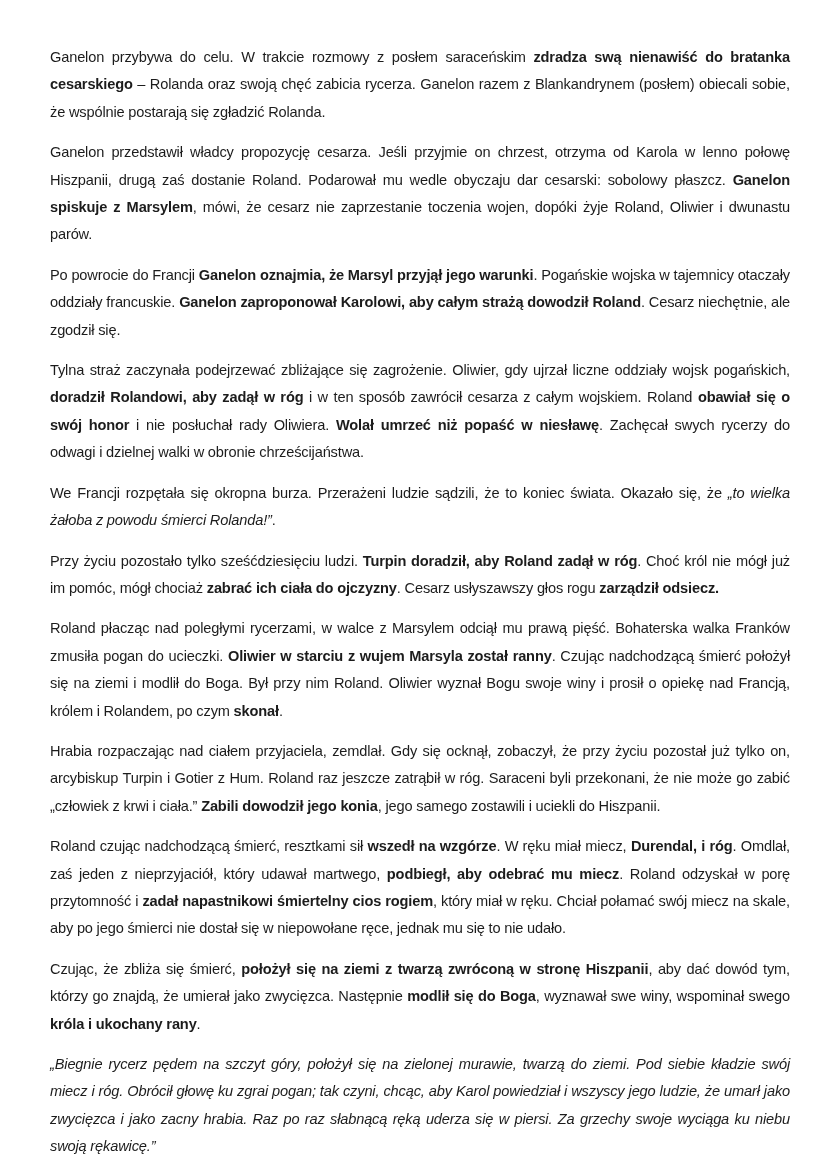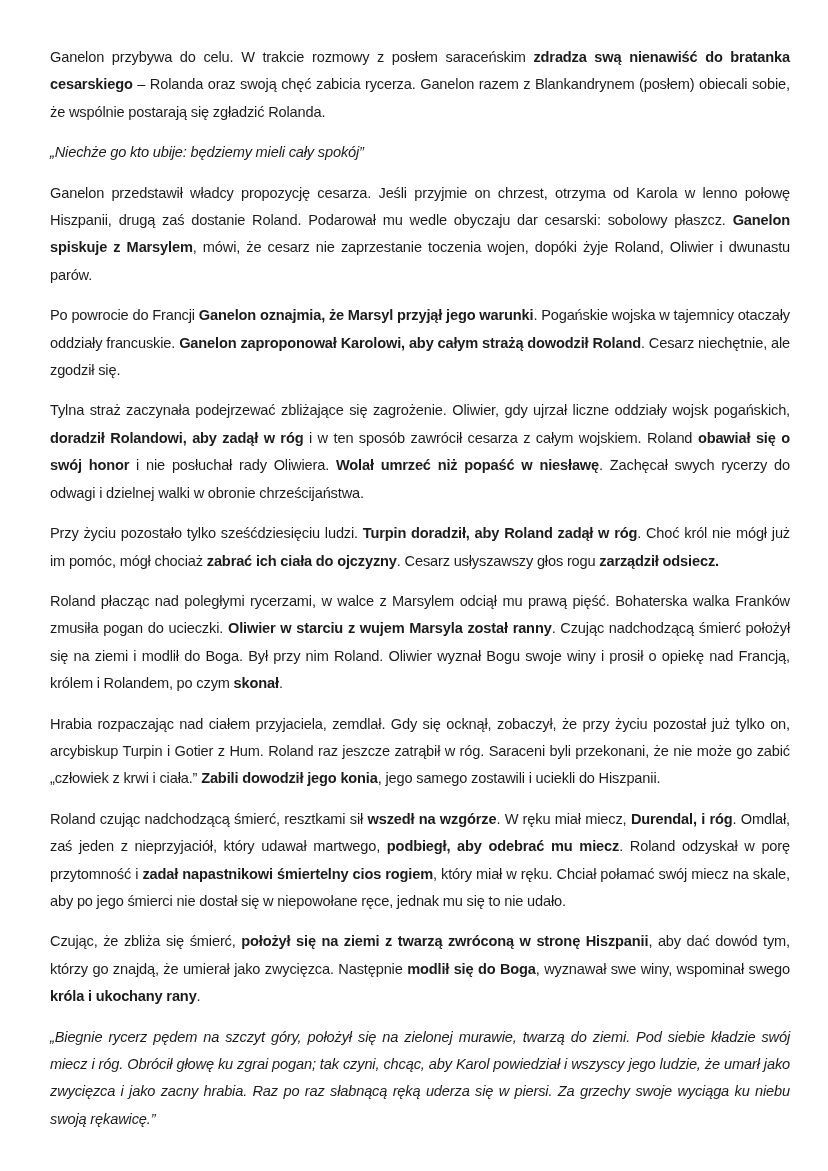--- a/index.html
+++ b/index.html
@@ -51,24 +51,24 @@
   .para:last-child {
     margin-bottom: 0;
   }
 </style>
 </head>
 <body>
 
 <div id="document-page">
   <article class="doc-body">
       <p class="para"><span>Ganelon przybywa do celu. W trakcie rozmowy z posłem saraceńskim </span><b>zdradza swą nienawiść do bratanka cesarskiego</b><span> – Rolanda oraz swoją chęć zabicia rycerza. Ganelon razem z Blankandrynem (posłem) obiecali sobie, że wspólnie postarają się zgładzić Rolanda.</span></p>
-      <p class="para left quote"><i>„Niechże go kto ubije: będziemy mieli cały spokój”</i></p>
       <p class="para"><span>Ganelon przedstawił władcy propozycję cesarza. Jeśli przyjmie on chrzest, otrzyma od Karola w lenno połowę Hiszpanii, drugą zaś dostanie Roland. Podarował mu wedle obyczaju dar cesarski: sobolowy płaszcz. </span><b>Ganelon spiskuje z Marsylem</b><span>, mówi, że cesarz nie zaprzestanie toczenia wojen, dopóki żyje Roland, Oliwier i dwunastu parów.</span></p>
       <p class="para"><span>Po powrocie do Francji </span><b>Ganelon oznajmia, że Marsyl przyjął jego warunki</b><span>. Pogańskie wojska w tajemnicy otaczały oddziały francuskie. </span><b>Ganelon zaproponował Karolowi, aby całym strażą dowodził Roland</b><span>. Cesarz niechętnie, ale zgodził się.</span></p>
       <p class="para"><span>Tylna straż zaczynała podejrzewać zbliżające się zagrożenie. Oliwier, gdy ujrzał liczne oddziały wojsk pogańskich, </span><b>doradził Rolandowi, aby zadął w róg</b><span> i w ten sposób zawrócił cesarza z całym wojskiem. Roland </span><b>obawiał się o swój honor</b><span> i nie posłuchał rady Oliwiera. </span><b>Wolał umrzeć niż popaść w niesławę</b><span>. Zachęcał swych rycerzy do odwagi i dzielnej walki w obronie chrześcijaństwa.</span></p>
+      <p class="para"><span>We Francji rozpętała się okropna burza. Przerażeni ludzie sądzili, że to koniec świata. Okazało się, że </span><i>„to wielka żałoba z powodu śmierci Rolanda!”</i><span>.</span></p>
       <p class="para"><span>Przy życiu pozostało tylko sześćdziesięciu ludzi. </span><b>Turpin doradził, aby Roland zadął w róg</b><span>. Choć król nie mógł już im pomóc, mógł chociaż </span><b>zabrać ich ciała do ojczyzny</b><span>. Cesarz usłyszawszy głos rogu </span><b>zarządził odsiecz.</b></p>
       <p class="para"><span>Roland płacząc nad poległymi rycerzami, w walce z Marsylem odciął mu prawą pięść. Bohaterska walka Franków zmusiła pogan do ucieczki. </span><b>Oliwier w starciu z wujem Marsyla został ranny</b><span>. Czując nadchodzącą śmierć położył się na ziemi i modlił do Boga. Był przy nim Roland. Oliwier wyznał Bogu swoje winy i prosił o opiekę nad Francją, królem i Rolandem, po czym </span><b>skonał</b><span>.</span></p>
       <p class="para"><span>Hrabia rozpaczając nad ciałem przyjaciela, zemdlał. Gdy się ocknął, zobaczył, że przy życiu pozostał już tylko on, arcybiskup Turpin i Gotier z Hum. Roland raz jeszcze zatrąbił w róg. Saraceni byli przekonani, że nie może go zabić „człowiek z krwi i ciała.” </span><b>Zabili dowodził jego konia</b><span>, jego samego zostawili i uciekli do Hiszpanii.</span></p>
       <p class="para"><span>Roland czując nadchodzącą śmierć, resztkami sił </span><b>wszedł na wzgórze</b><span>. W ręku miał miecz, </span><b>Durendal, i róg</b><span>. Omdlał, zaś jeden z nieprzyjaciół, który udawał martwego, </span><b>podbiegł, aby odebrać mu miecz</b><span>. Roland odzyskał w porę przytomność i </span><b>zadał napastnikowi śmiertelny cios rogiem</b><span>, który miał w ręku. Chciał połamać swój miecz na skale, aby po jego śmierci nie dostał się w niepowołane ręce, jednak mu się to nie udało.</span></p>
       <p class="para"><span>Czując, że zbliża się śmierć, </span><b>położył się na ziemi z twarzą zwróconą w stronę Hiszpanii</b><span>, aby dać dowód tym, którzy go znajdą, że umierał jako zwycięzca. Następnie </span><b>modlił się do Boga</b><span>, wyznawał swe winy, wspominał swego </span><b>króla i ukochany rany</b><span>.</span></p>
       <p class="para quote"><i>„Biegnie rycerz pędem na szczyt góry, położył się na zielonej murawie, twarzą do ziemi. Pod siebie kładzie swój miecz i róg. Obrócił głowę ku zgrai pogan; tak czyni, chcąc, aby Karol powiedział i wszyscy jego ludzie, że umarł jako zwycięzca i jako zacny hrabia. Raz po raz słabnącą ręką uderza się w piersi. Za grzechy swoje wyciąga ku niebu swoją rękawicę.”</i></p>
     </article>
 </div>
 
 </body></html>

